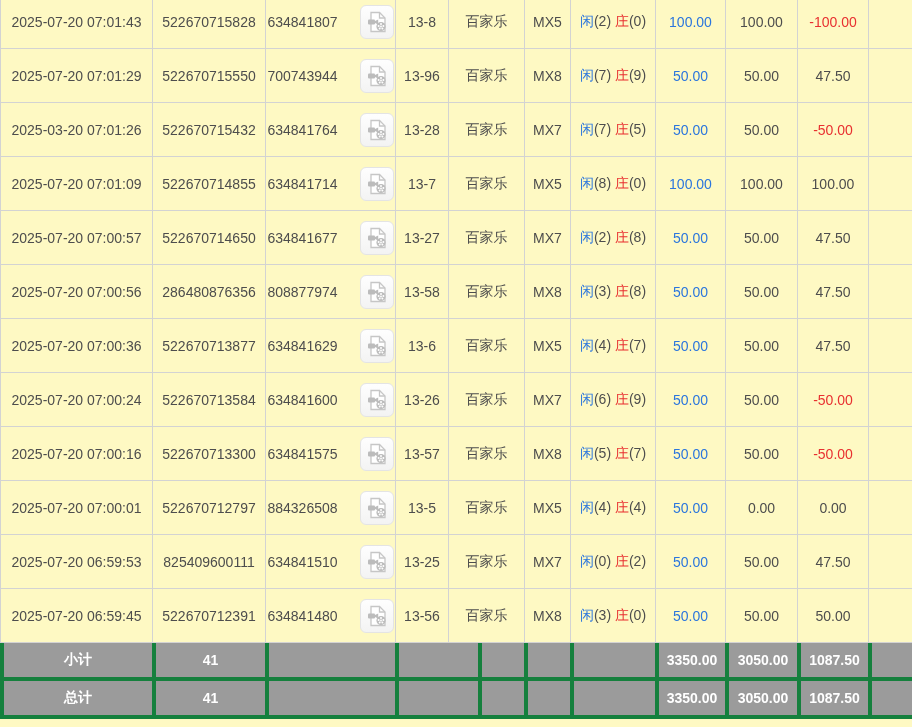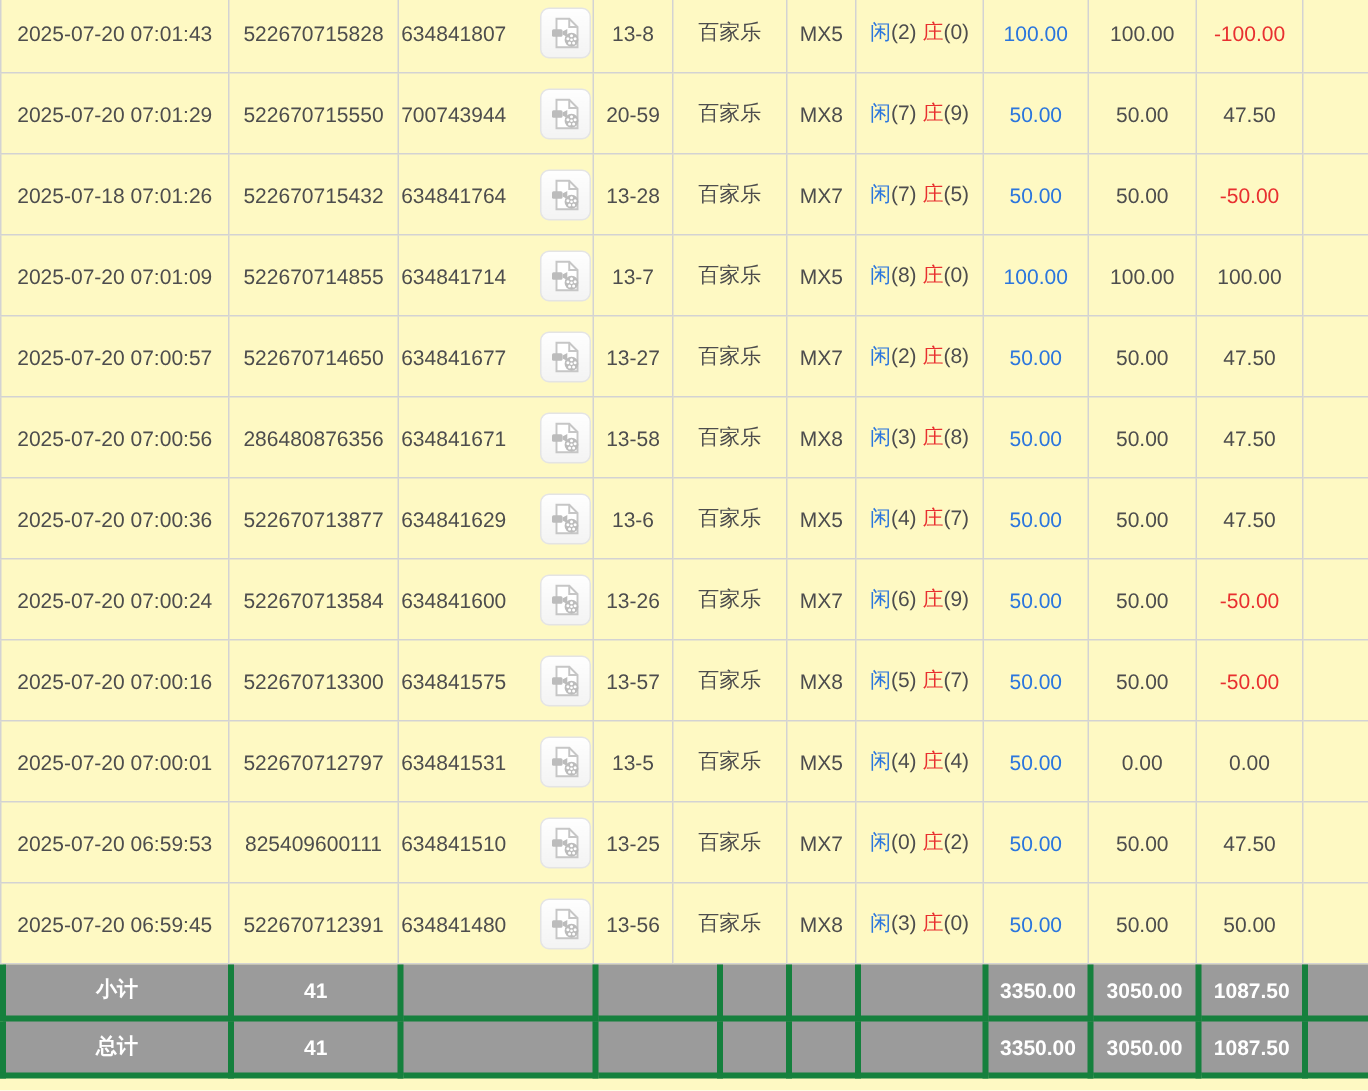--- a/index.html
+++ b/index.html
@@ -106,36 +106,36 @@
             <circle cx="16" cy="16.5" r="0.9" fill="#ffffff"></circle>
             <circle cx="16" cy="13.9" r="1" fill="#ffffff"></circle>
             <circle cx="13.6" cy="15.9" r="1" fill="#ffffff"></circle>
             <circle cx="18.4" cy="15.9" r="1" fill="#ffffff"></circle>
             <circle cx="14.7" cy="18.6" r="1" fill="#ffffff"></circle>
             <circle cx="17.4" cy="18.6" r="1" fill="#ffffff"></circle>
           </svg>
         </button>
       </div>
     </td>
-    <td>20-59</td>
+    <td>13-96</td>
     <td>百家乐</td>
     <td>MX8</td>
     <td>
       <span class="lbl-blue">闲</span><span>(7) </span>
       <span class="lbl-red">庄</span><span>(9)</span>
     </td>
     <td>
       <span class="amount-link">50.00</span>
     </td>
     <td>50.00</td>
     <td class="win-loss">47.50</td>
     <td></td>
   </tr>
         <tr>
-    <td>2025-07-18 07:01:26</td>
+    <td>2025-03-20 07:01:26</td>
     <td>522670715432</td>
     <td>
       <div class="game-cell-inner">
         <span>634841764</span>
         <button class="video-btn">
           <svg width="24" height="24" viewBox="0 0 24 24" fill="none">
             <path d="M6 2.5 H14.5 L20 8 V21.5 H6 Z" stroke="#c6c6c6" stroke-width="1.3" fill="#ffffff"></path>
             <path d="M14.5 2.5 V8 H20" stroke="#c6c6c6" stroke-width="1.3" fill="none"></path>
             <rect x="3" y="9.5" width="7" height="5" rx="1" fill="#bcbcbc"></rect>
             <path d="M10 11 L13.2 9.4 V14.6 L10 13 Z" fill="#bcbcbc"></path>
@@ -236,21 +236,21 @@
     </td>
     <td>50.00</td>
     <td class="win-loss">47.50</td>
     <td></td>
   </tr>
         <tr>
     <td>2025-07-20 07:00:56</td>
     <td>286480876356</td>
     <td>
       <div class="game-cell-inner">
-        <span>634841671</span>
+        <span>808877974</span>
         <button class="video-btn">
           <svg width="24" height="24" viewBox="0 0 24 24" fill="none">
             <path d="M6 2.5 H14.5 L20 8 V21.5 H6 Z" stroke="#c6c6c6" stroke-width="1.3" fill="#ffffff"></path>
             <path d="M14.5 2.5 V8 H20" stroke="#c6c6c6" stroke-width="1.3" fill="none"></path>
             <rect x="3" y="9.5" width="7" height="5" rx="1" fill="#bcbcbc"></rect>
             <path d="M10 11 L13.2 9.4 V14.6 L10 13 Z" fill="#bcbcbc"></path>
             <circle cx="16" cy="16.5" r="4.6" fill="#bcbcbc"></circle>
             <circle cx="16" cy="16.5" r="0.9" fill="#ffffff"></circle>
             <circle cx="16" cy="13.9" r="1" fill="#ffffff"></circle>
             <circle cx="13.6" cy="15.9" r="1" fill="#ffffff"></circle>
@@ -384,21 +384,21 @@
     </td>
     <td>50.00</td>
     <td class="win-loss neg">-50.00</td>
     <td></td>
   </tr>
         <tr>
     <td>2025-07-20 07:00:01</td>
     <td>522670712797</td>
     <td>
       <div class="game-cell-inner">
-        <span>634841531</span>
+        <span>884326508</span>
         <button class="video-btn">
           <svg width="24" height="24" viewBox="0 0 24 24" fill="none">
             <path d="M6 2.5 H14.5 L20 8 V21.5 H6 Z" stroke="#c6c6c6" stroke-width="1.3" fill="#ffffff"></path>
             <path d="M14.5 2.5 V8 H20" stroke="#c6c6c6" stroke-width="1.3" fill="none"></path>
             <rect x="3" y="9.5" width="7" height="5" rx="1" fill="#bcbcbc"></rect>
             <path d="M10 11 L13.2 9.4 V14.6 L10 13 Z" fill="#bcbcbc"></path>
             <circle cx="16" cy="16.5" r="4.6" fill="#bcbcbc"></circle>
             <circle cx="16" cy="16.5" r="0.9" fill="#ffffff"></circle>
             <circle cx="16" cy="13.9" r="1" fill="#ffffff"></circle>
             <circle cx="13.6" cy="15.9" r="1" fill="#ffffff"></circle>

